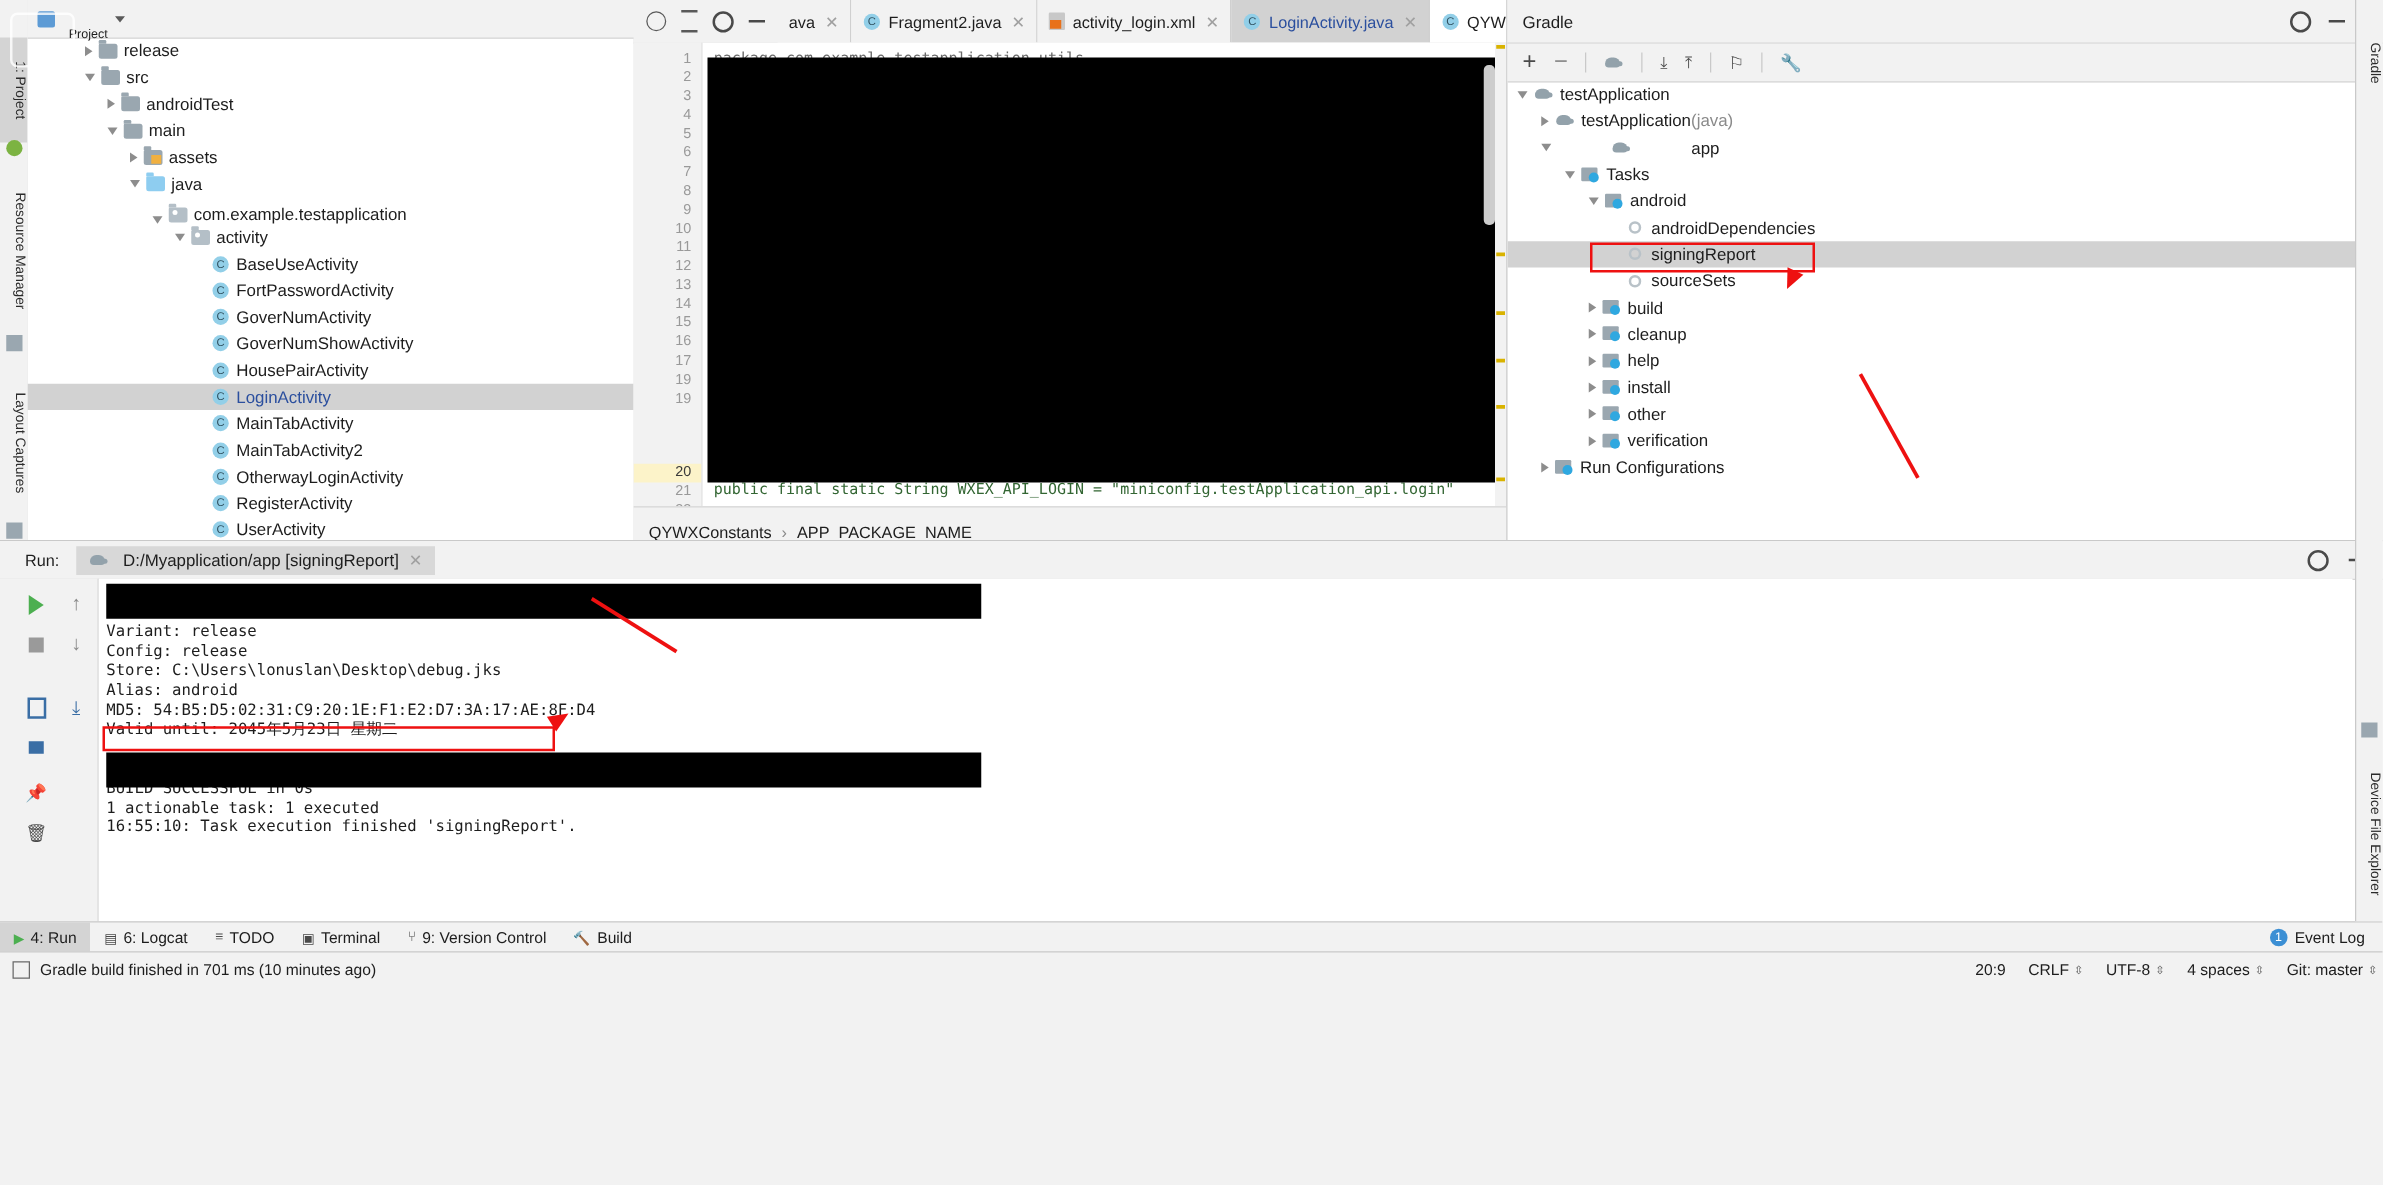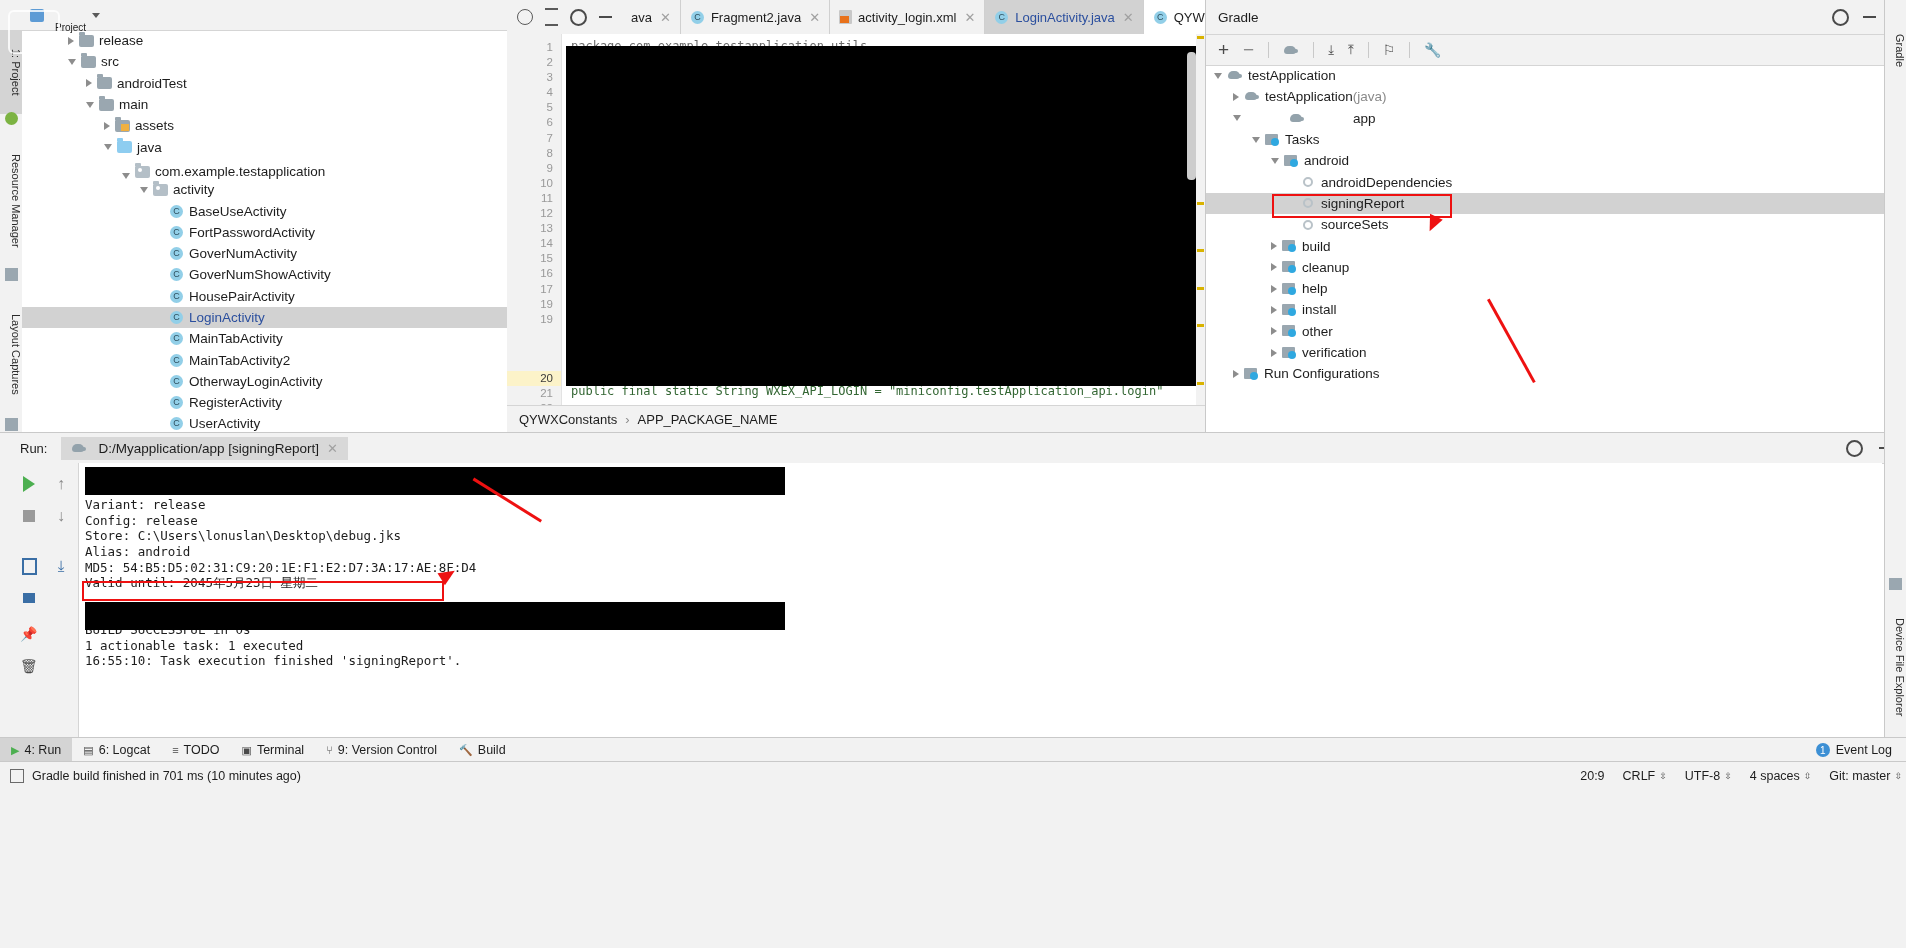--- a/index.html
+++ b/index.html
@@ -117,21 +117,21 @@
   .codeline{
     font-family:"DejaVu Sans Mono",monospace;font-size:12px;line-height:15.1px;
     white-space:pre;padding-left:4px;
   }
   .redact{position:absolute;background:#000000;}
   .yellowmark{position:absolute;right:0;width:9px;background:#f2f2f2;}
   .ymk{position:absolute;right:1px;width:7px;height:3px;background:#d9b300;}
   .breadcrumb{
     position:absolute;left:507px;top:405px;width:698px;height:27px;
     background:#f2f2f2;border-top:1px solid #d5d5d5;border-right:1px solid #c9c9c9;
-    display:flex;align-items:center;padding-left:12px;gap:8px;font-size:13px;color:#1d1d1d;
+    display:flex;align-items:flex-end;padding-left:12px;gap:8px;font-size:13px;color:#1d1d1d;
   }
   .bsep{color:#8a8a8a;}
 
   
   .gradlepanel{
     position:absolute;left:1205px;top:0;width:680px;height:432px;
     background:#ffffff;border-left:1px solid #c9c9c9;
   }
   .gradlehead{
     height:34px;background:#f2f2f2;border-bottom:1px solid #d5d5d5;

